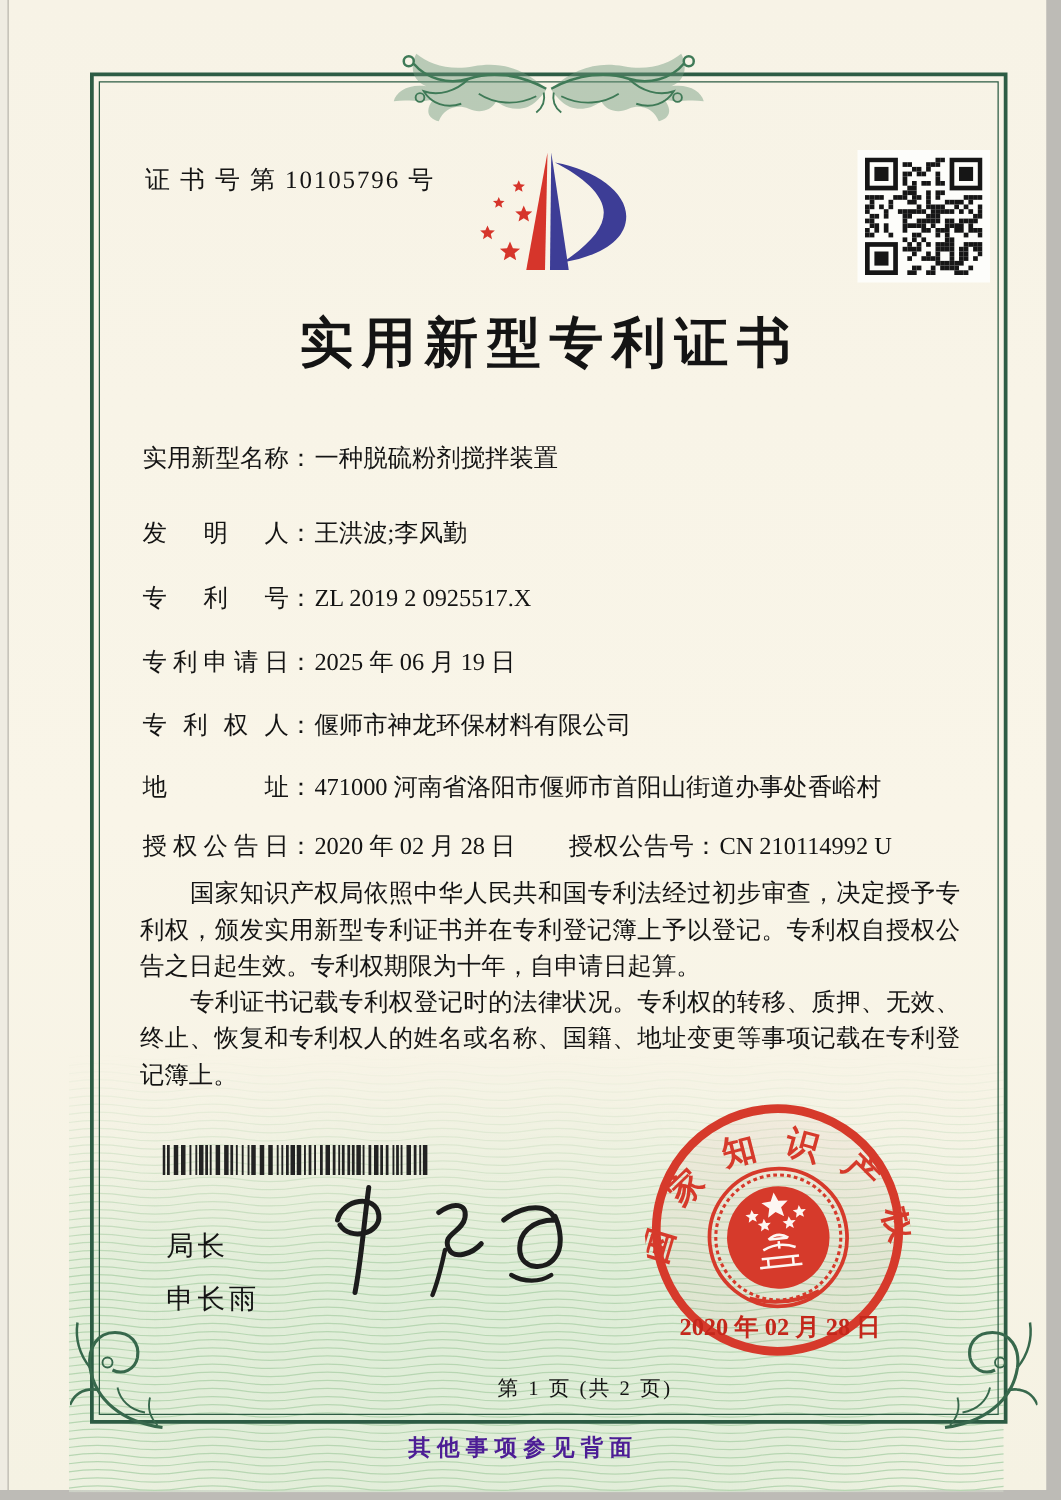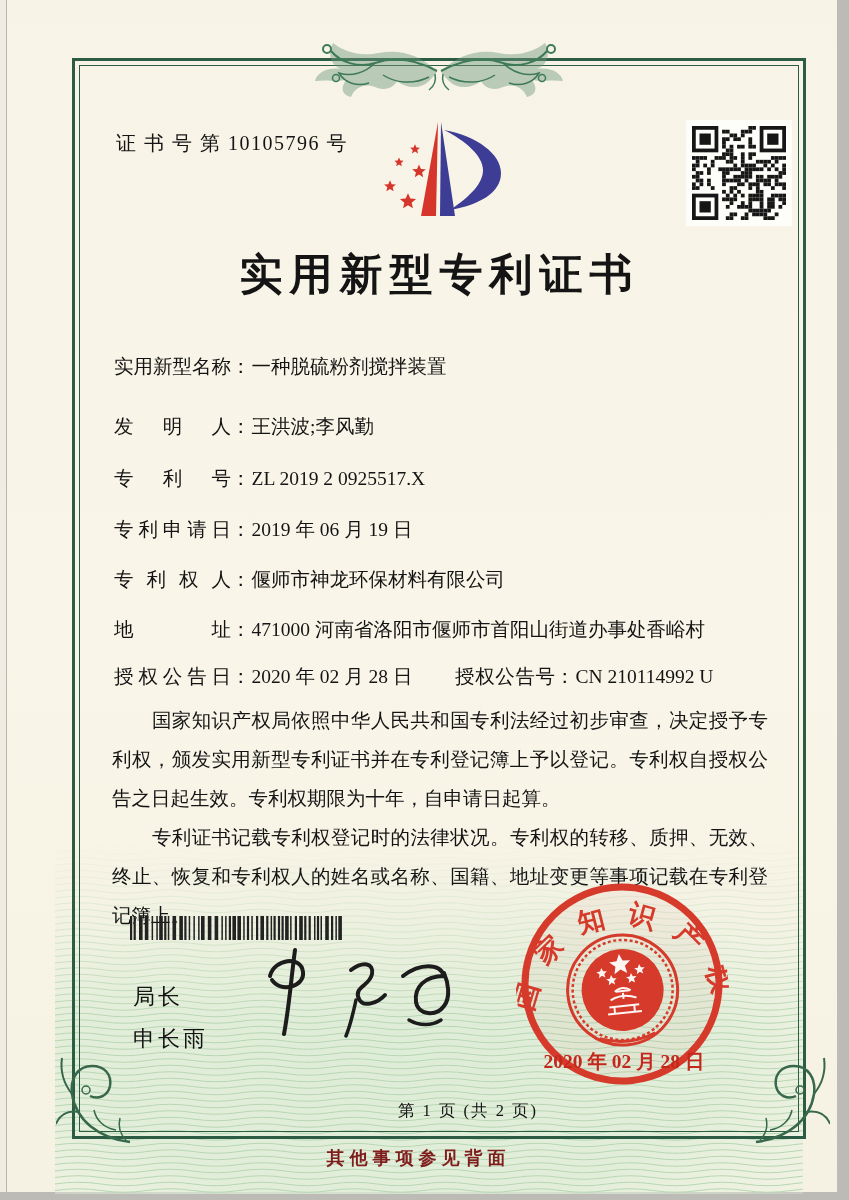--- a/index.html
+++ b/index.html
@@ -15,38 +15,38 @@
   .cert-number{position:absolute;left:116px;top:130px;font-size:20px;letter-spacing:1.5px;z-index:5;}
   .logo{position:absolute;left:374px;top:110px;z-index:5;}
   .qr{position:absolute;left:686px;top:120px;width:94px;height:94px;background:#fdfdfa;padding:6px;z-index:5;}
   .doc-title{position:absolute;left:72px;top:246px;width:728px;text-align:center;font-size:43px;
              font-weight:700;letter-spacing:7px;padding-left:7px;box-sizing:border-box;z-index:5;}
   .row{position:absolute;left:114px;font-size:19.5px;white-space:nowrap;z-index:5;}
   .lbl{display:inline-block;width:117px;text-align:justify;text-align-last:justify;vertical-align:bottom;}
   .lbl5{display:inline-block;width:100px;text-align:justify;text-align-last:justify;vertical-align:bottom;}
   .val{margin-left:1px;}
   .grant2{position:absolute;left:341px;top:0;}
-  .paras{position:absolute;left:112px;top:701px;width:656px;font-size:19.5px;line-height:39px;
+  .paras{position:absolute;left:112px;top:701px;width:656px;font-size:19.5px;line-height:29px;
          text-align:justify;z-index:5;}
   .paras p{margin:0;text-indent:2.05em;}
   .barcode{position:absolute;left:130px;top:916px;z-index:5;}
   .guilloche{position:absolute;left:55px;top:842px;z-index:1;}
   .ornament-top{position:absolute;left:299px;top:36px;z-index:3;}
   .corner{position:absolute;z-index:3;}
   .corner.bl{left:56px;top:1050px;}
   .corner.br{left:746px;top:1050px;}
   .commissioner{position:absolute;left:133px;font-size:22px;letter-spacing:3px;z-index:5;}
   .signature{position:absolute;left:255px;top:936px;z-index:6;}
   .seal{position:absolute;left:516px;top:878px;z-index:6;transform:rotate(-6deg);}
   .seal-date{position:absolute;left:518px;top:1048px;width:212px;text-align:center;font-size:19.5px;
              color:#c4271b;font-weight:700;z-index:7;white-space:nowrap;}
   .page-info{position:absolute;left:72px;top:1100px;width:728px;text-align:center;font-size:16.5px;
              letter-spacing:2px;z-index:5;padding-left:32px;}
   .back-note{position:absolute;left:0;top:1146px;width:837px;text-align:center;font-size:18px;
-             letter-spacing:5px;color:#7f1d1d;font-weight:700;z-index:5;}
+             letter-spacing:5px;color:#4c1d95;font-weight:700;z-index:5;}
 </style>
 </head>
 <body>
 
 <div class="stage">
   <div class="page"></div>
   <div class="edge-left"></div>
 
   <svg class="guilloche" id="guilloche-svg" width="748" height="352" viewBox="0 0 748 352">
       <defs>
@@ -415,21 +415,21 @@
   <div class="row" style="top:353px">
     <span class="lbl">实用新型名称</span><span class="colon">：</span><span class="val">一种脱硫粉剂搅拌装置</span>
   </div>
   <div class="row" style="top:413px">
     <span class="lbl">发明人</span><span class="colon">：</span><span class="val">王洪波;李风勤</span>
   </div>
   <div class="row" style="top:465px">
     <span class="lbl">专利号</span><span class="colon">：</span><span class="val">ZL 2019 2 0925517.X</span>
   </div>
   <div class="row" style="top:516px">
-    <span class="lbl">专利申请日</span><span class="colon">：</span><span class="val">2019 年 06 月 19 日</span>
+    <span class="lbl">专利申请日</span><span class="colon">：</span><span class="val">2025 年 06 月 19 日</span>
   </div>
   <div class="row" style="top:566px">
     <span class="lbl">专利权人</span><span class="colon">：</span><span class="val">偃师市神龙环保材料有限公司</span>
   </div>
   <div class="row" style="top:616px">
     <span class="lbl">地址</span><span class="colon">：</span><span class="val">471000 河南省洛阳市偃师市首阳山街道办事处香峪村</span>
   </div>
   <div class="row" style="top:663px">
     <span class="lbl">授权公告日</span><span class="colon">：</span><span class="val">2020 年 02 月 28 日</span>
     <span class="grant2">

